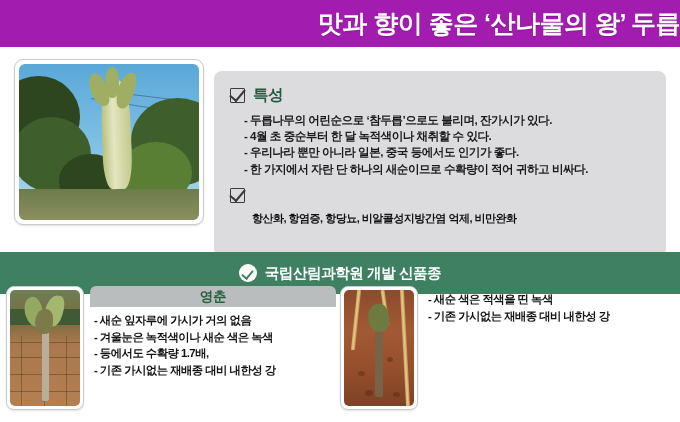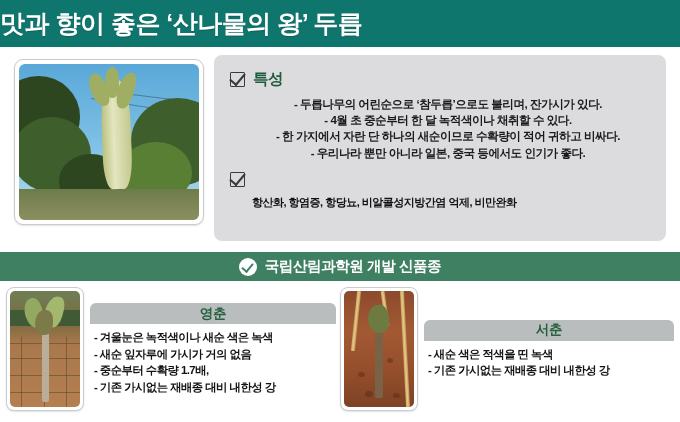--- a/index.html
+++ b/index.html
@@ -6,22 +6,22 @@
   body{
     width:680px;height:422px;overflow:hidden;
     font-family:"Liberation Sans","DejaVu Sans",sans-serif;
     -webkit-font-smoothing:antialiased;
   }
   .page{position:relative;width:680px;height:422px;background:#ffffff;}
 
   
   .titlebar{
     position:absolute;left:0;top:0;width:680px;height:47px;
-    background:#0f766e;
-    display:flex;align-items:center;justify-content:flex-start;
+    background:#a21caf;
+    display:flex;align-items:center;justify-content:flex-end;
   }
   .titlebar .title{
     color:#ffffff;font-size:25px;font-weight:bold;letter-spacing:-0.5px;
     text-shadow:0 1px 1px rgba(0,0,0,0.18);
     white-space:nowrap;
   }
 
   
   .upper{
     position:absolute;left:0;top:47px;width:680px;height:205px;
@@ -43,64 +43,64 @@
   .bush{position:absolute;border-radius:50%;background:#3e5e2c;}
   .bush.d{background:#2d4620;}
   .bush.l{background:#587f34;}
   .ground{position:absolute;left:0;bottom:0;width:100%;height:20%;background:linear-gradient(180deg,#6d7b4a,#8c8f60);}
   .shoot{position:absolute;left:46%;top:10%;width:16%;height:70%;
     background:linear-gradient(90deg,#b9c07e,#e3e6c0 40%,#c3c88c);
     border-radius:40% 40% 30% 30%;transform:rotate(-2deg);}
   .frond{position:absolute;background:#9fae63;border-radius:60% 40% 50% 50%;}
 
   .info{
-    position:absolute;left:214px;top:8px;width:452px;height:186px;
+    position:absolute;left:214px;top:24px;width:452px;height:186px;
     background:#dcdcde;border-radius:8px;box-sizing:border-box;
     padding:14px 14px 10px 16px;
   }
   .block{margin-bottom:2px;}
   .blk-head{display:flex;align-items:center;gap:8px;margin-bottom:6px;}
   .chk{
     width:15px;height:15px;flex:0 0 15px;position:relative;
     border:1.6px solid #3a3a3a;border-radius:1px;box-sizing:border-box;
   }
   .chk::after{
     content:"";position:absolute;left:2px;top:-3px;width:7px;height:13px;
     border-right:2.2px solid #3a3a3a;border-bottom:2.2px solid #3a3a3a;
     transform:rotate(40deg);
   }
   .blk-title{font-size:15.5px;font-weight:bold;color:#1f5b3e;letter-spacing:-0.4px;}
   .bullets{margin:0;padding:0 0 0 14px;list-style:none;}
   .bullets li{
     font-size:11.6px;color:#1b1b1b;line-height:16.2px;letter-spacing:-0.5px;
-    white-space:nowrap;font-weight:600;text-align:center;
+    white-space:nowrap;font-weight:600;
   }
   .effect-line{
     padding-left:22px;font-size:11px;font-weight:bold;color:#111111;
     letter-spacing:-0.5px;line-height:18px;white-space:nowrap;
   }
   .sep{height:9px;}
 
   
   .ribbon{
-    position:absolute;left:0;top:252px;width:680px;height:29px;
+    position:absolute;left:0;top:252px;width:680px;height:42px;
     background:#3f8063;display:flex;align-items:center;justify-content:center;gap:8px;
   }
   .ribbon .ok{
     width:18px;height:18px;border-radius:50%;background:#ffffff;position:relative;flex:0 0 18px;
   }
   .ribbon .ok::after{
     content:"";position:absolute;left:5.5px;top:3.5px;width:5px;height:9px;
     border-right:2.2px solid #3f8063;border-bottom:2.2px solid #3f8063;
     transform:rotate(40deg);
   }
   .ribbon .rtext{color:#ffffff;font-size:14.5px;font-weight:bold;letter-spacing:-0.4px;white-space:nowrap;}
 
   
-  .cult{position:absolute;top:286px;height:126px;display:flex;align-items:center;}
+  .cult{position:absolute;top:286px;height:126px;display:flex;align-items:flex-start;}
   .cult.left{left:6px;width:330px;}
   .cult.right{left:340px;width:334px;}
 
   .thumb{
     width:78px;height:124px;flex:0 0 78px;
     border-radius:8px;border:1px solid #c9ccce;background:#fff;
     padding:3px;box-sizing:border-box;box-shadow:0 1px 2px rgba(0,0,0,.12);
   }
   .thumb-inner{width:100%;height:100%;border-radius:5px;overflow:hidden;position:relative;}
 
@@ -160,22 +160,22 @@
     <div class="info">
 
       <div class="block">
         <div class="blk-head">
           <span class="chk"></span>
           <span class="blk-title">특성</span>
         </div>
         <ul class="bullets">
           <li>- 두릅나무의 어린순으로 ‘참두릅’으로도 불리며, 잔가시가 있다.</li>
           <li>- 4월 초 중순부터 한 달 녹적색이나 채취할 수 있다.</li>
+          <li>- 우리나라 뿐만 아니라 일본, 중국 등에서도 인기가 좋다.</li>
           <li>- 한 가지에서 자란 단 하나의 새순이므로 수확량이 적어 귀하고 비싸다.</li>
-          <li>- 우리나라 뿐만 아니라 일본, 중국 등에서도 인기가 좋다.</li>
         </ul>
       </div>
 
       <div class="sep"></div>
 
       <div class="block">
         <div class="blk-head">
           <span class="chk"></span>
         </div>
         <div class="effect-line">항산화, 항염증, 항당뇨, 비알콜성지방간염 억제, 비만완화</div>
@@ -205,23 +205,23 @@
         </div>
         <div class="stem" style="left:46%;top:30%;width:7px;height:66%;background:#b8ae9a;"></div>
         <div class="frond" style="left:22%;top:6%;width:26%;height:26%;background:#93a861;transform:rotate(-18deg);"></div>
         <div class="frond" style="left:50%;top:4%;width:26%;height:28%;background:#a3b86e;transform:rotate(14deg);"></div>
         <div class="frond" style="left:36%;top:16%;width:26%;height:22%;background:#7d7a4a;"></div>
       </div>
     </div>
     <div class="cbody">
       <div class="clabel">영춘</div>
       <ul class="clist">
+        <li>- 새순 잎자루에 가시가 거의 없음</li>
         <li>- 겨울눈은 녹적색이나 새순 색은 녹색</li>
-        <li>- 새순 잎자루에 가시가 거의 없음</li>
-        <li>- 중순부터 수확량 1.7배,</li>
+        <li>- 등에서도 수확량 1.7배,</li>
         <li>- 기존 가시없는 재배종 대비 내한성 강</li>
       </ul>
     </div>
   </div>
 
   <div class="cult right">
     <div class="thumb">
       <div class="thumb-inner">
         <div class="soil-b"></div>
         <div class="stake" style="left:14%;top:0;height:52%;transform:rotate(6deg);"></div>
@@ -229,21 +229,20 @@
         <div class="stake" style="left:56%;top:0;height:30%;transform:rotate(-8deg);"></div>
         <div class="stem" style="left:44%;top:34%;width:8px;height:58%;background:#7a6246;"></div>
         <div class="frond" style="left:34%;top:12%;width:30%;height:24%;background:#6d7a41;transform:rotate(-12deg);"></div>
         <div class="speck" style="left:20%;top:70%;width:7px;height:5px;"></div>
         <div class="speck" style="left:62%;top:58%;width:6px;height:5px;"></div>
         <div class="speck" style="left:30%;top:86%;width:8px;height:6px;"></div>
         <div class="speck" style="left:70%;top:88%;width:7px;height:5px;"></div>
       </div>
     </div>
     <div class="cbody">
-      <div class="clabel">서춘</div>
       <ul class="clist">
         <li>- 새순 색은 적색을 띤 녹색</li>
         <li>- 기존 가시없는 재배종 대비 내한성 강</li>
       </ul>
     </div>
   </div>
 
 </div>
 
 </body></html>

